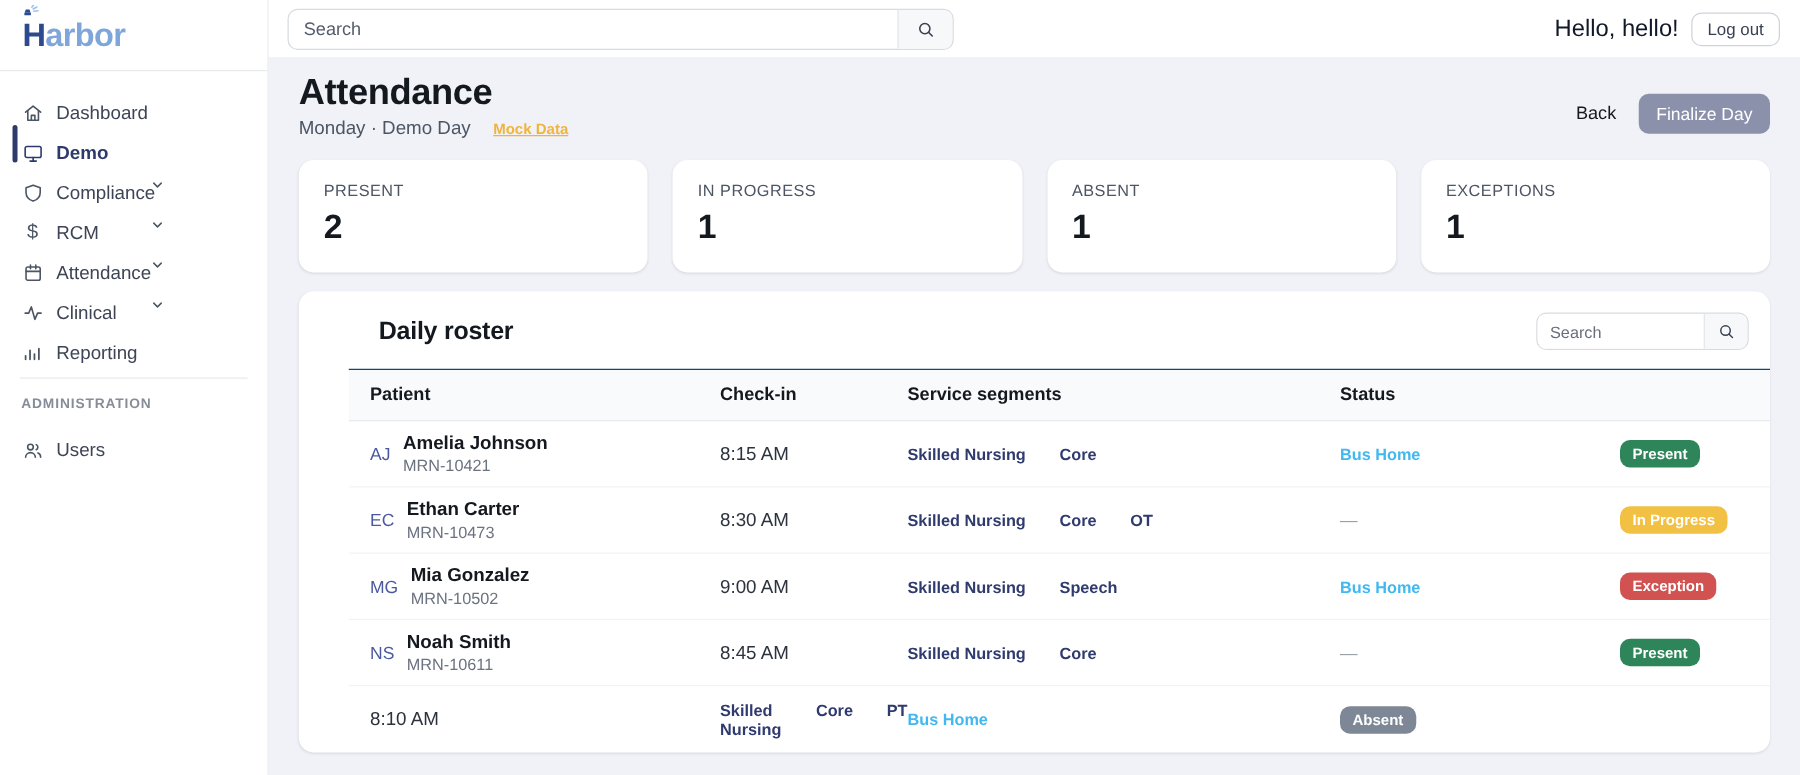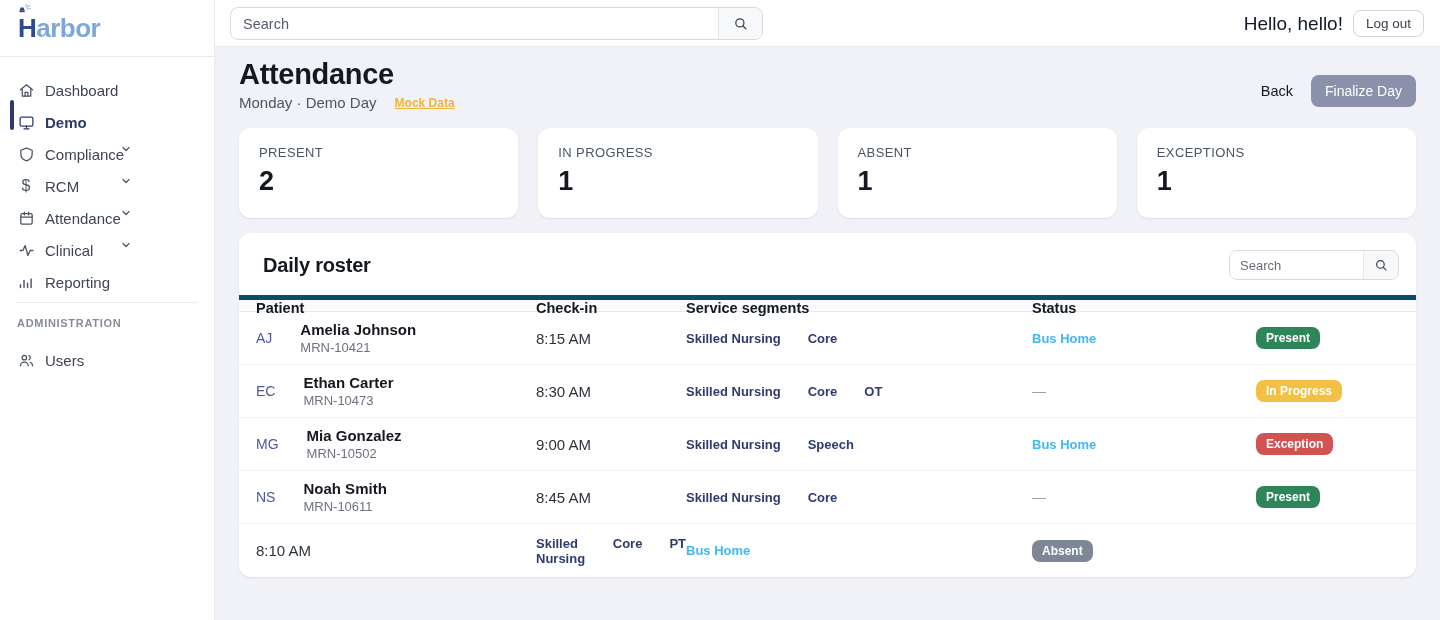--- a/index.html
+++ b/index.html
@@ -44,34 +44,34 @@
   .mock-badge { margin-left:18px; font-size:12px; font-weight:700; color:#f0b43c;text-decoration:underline; }
   .header-actions { position:absolute; right:24px; top:28px; display:flex; align-items:center; gap:14px; }
   .back-btn { background:none; border:none; font-size:14.5px; color:#14181f; font-family:"Liberation Sans", sans-serif; cursor:pointer; padding:6px 4px; }
   .finalize-btn { background:#8b90ab; color:#fff; border:none; border-radius:8px; padding:8px 14px; font-size:14px; font-family:"Liberation Sans", sans-serif; cursor:pointer; }
 
   .stats { display:flex; gap:20px; margin:17px 24px 0 24px; }
   .stat-card { flex:1; height:90px; background:#fff; border-radius:12px; padding:17px 20px; box-shadow:0 1px 2px rgba(16,24,40,.05), 0 1px 3px rgba(16,24,40,.04); }
   .stat-label { font-size:13px; color:#4b5563; letter-spacing:0.4px; }
   .stat-value { margin-top:6px; font-size:27px; font-weight:700; color:#14181f; }
 
-  .roster-card { margin:15px 24px 0 24px; background:#fff; border-radius:12px; box-shadow:0 1px 2px rgba(16,24,40,.05), 0 1px 3px rgba(16,24,40,.04); overflow:hidden; }
+  .roster-card { margin:15px 24px 0 24px; background:#fff; border-radius:12px; box-shadow:0 1px 2px rgba(16,24,40,.05), 0 1px 3px rgba(16,24,40,.04); overflow:hidden;padding-left:40px; }
   .roster-head { display:flex; align-items:center; justify-content:space-between; padding:17px 17px 15px 24px; }
   .roster-title { font-size:20px; font-weight:700; color:#14181f; letter-spacing:-0.2px; }
   .roster-search { width:170px; height:30px; border:1px solid #d8dbe0; border-radius:8px; background:#fff; display:flex; overflow:hidden; }
   .roster-search input { flex:1; min-width:0; border:none; outline:none; padding:0 10px; font-size:13px; font-family:"Liberation Sans", sans-serif; color:#111827; }
   .roster-search input::placeholder { color:#4b5563; opacity:.85; }
   .roster-search .search-btn { width:35px; }
 
   .tgrid { display:grid; grid-template-columns:280px 150px 346px 224px 1fr; align-items:center; padding-left:17px; }
-  .thead { height:17px; background:#f9fafb; border-top:5px solid #0c4a6e; border-bottom:1px solid #e8eaed; font-size:14.5px; font-weight:700; color:#14181f; }
+  .thead { height:42px; background:#f9fafb; border-top:1px solid #0c4a6e; border-bottom:1px solid #e8eaed; font-size:14.5px; font-weight:700; color:#14181f; }
   .trow { height:53px; border-bottom:1px solid #f1f3f5; }
   .trow:last-child { border-bottom:none; }
 
-  .pcell { display:flex; align-items:center; gap:28px; }
+  .pcell { display:flex; align-items:center; gap:10px; }
   .initials { font-size:14px; color:#4a58a0; flex:0 0 auto; }
   .pname { font-size:15px; font-weight:700; color:#14181f; }
   .pmrn { margin-top:2px; font-size:13px; color:#6b7280; }
   .checkin { font-size:15px; color:#2d333d; }
   .segs { display:flex; gap:27px; font-size:13px; font-weight:700; color:#2f3a6e; }
   .transport { font-size:13px; font-weight:700; }
   .t-bus { color:#41b8f0; }
   .t-none { color:#9aa0aa; font-weight:400; font-size:14px; }
   .badge { display:inline-block; padding:4px 10px; border-radius:8px; font-size:12px; font-weight:700; color:#fff; }
   .b-present { background:#2f855a; }

